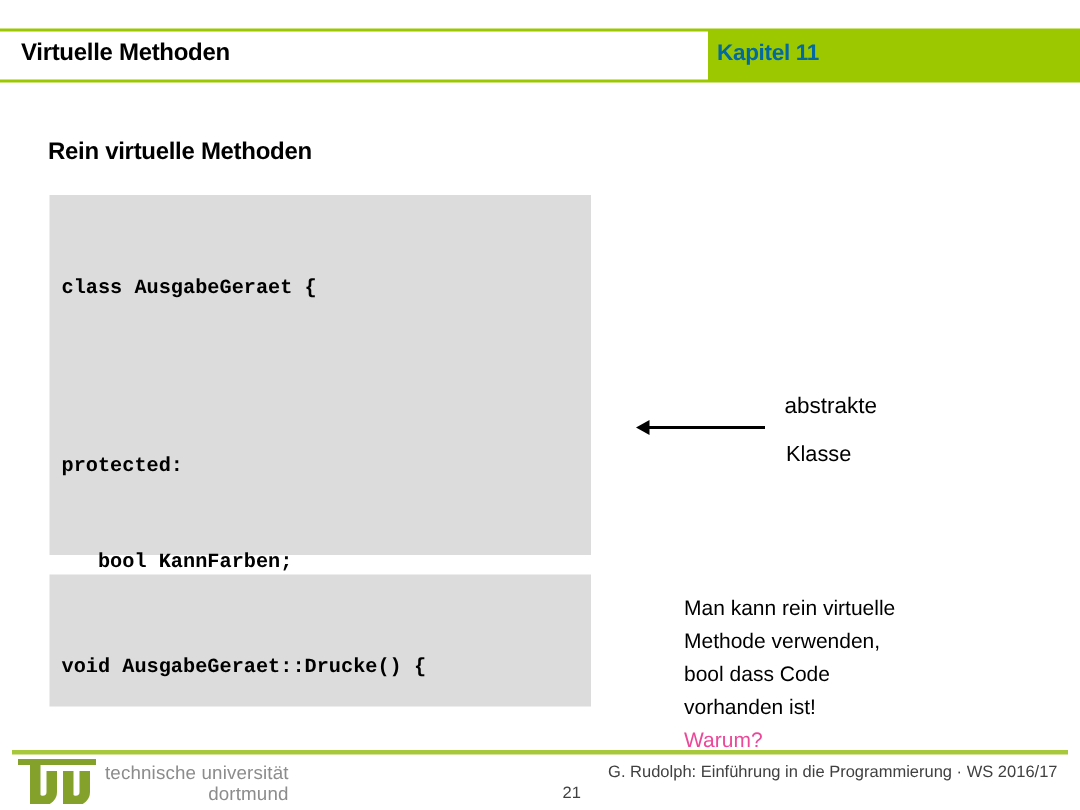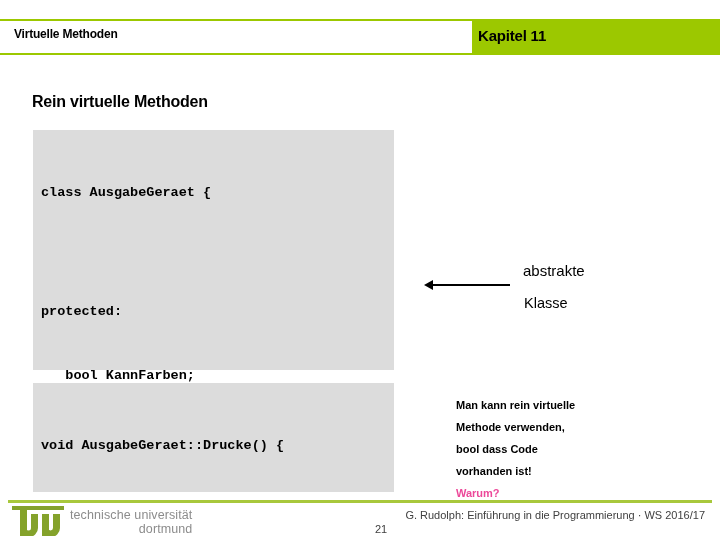--- a/index.html
+++ b/index.html
@@ -39,32 +39,32 @@
     height: 36px;
     background: #ffffff;
     border-top: 2px solid #9CC800;
     border-bottom: 2px solid #9CC800;
     box-sizing: border-box;
   }
   .header-title {
     position: absolute;
     left: 14px;
     top: 8px;
-    font-size: 12px;
+    font-size: 16px;
     font-weight: bold;
     color: #000000;
     letter-spacing: -0.2px;
   }
   .header-chapter {
     position: absolute;
     left: 478px;
     top: 8px;
     font-size: 15px;
     font-weight: bold;
-    color: #000000;
+    color: #0369a1;
     letter-spacing: -0.2px;
   }
 
   
   .section-heading {
     position: absolute;
     left: 32px;
     top: 93px;
     font-size: 16px;
     font-weight: bold;
@@ -88,21 +88,21 @@
     top: 130px;
     width: 361px;
     height: 240px;
     padding: 9px 12px 0 8px;
     box-sizing: border-box;
   }
   #code-block-impl {
     left: 33px;
     top: 383px;
     width: 361px;
-    height: 109px;
+    height: 88px;
     padding: 9px 0 1px 8px;
     box-sizing: border-box;
   }
   .code-line {
     display: block;
     height: 21.5px;
   }
   .code-line.blank {
     height: 11px;
   }
@@ -147,24 +147,23 @@
     font-size: 14.5px;
     color: #000000;
   }
 
   
   .note {
     position: absolute;
     left: 456px;
     top: 394px;
     width: 250px;
-    font-size: 11px;
+    font-size: 14px;
     color: #000000;
     line-height: 22px;
-    font-weight: bold;
   }
   .note span {
     display: block;
   }
   .note .highlight {
     color: #ec4899;
     display: inline;
     text-align: center;
   }
 

